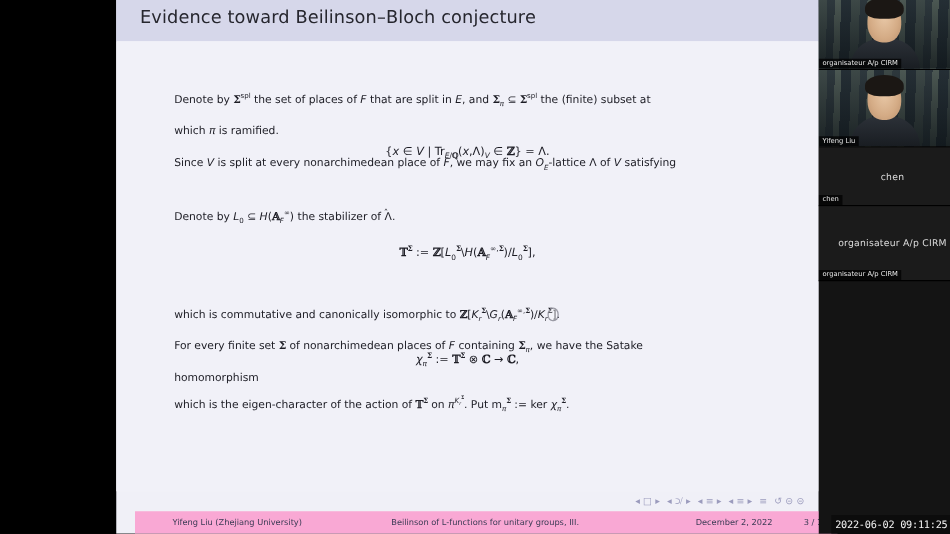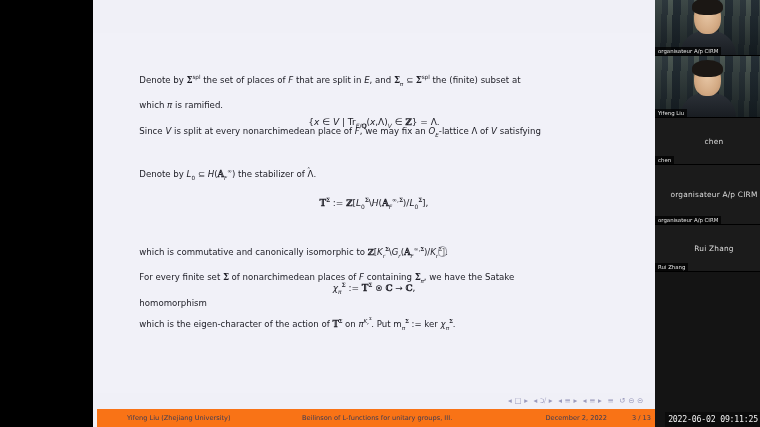--- a/index.html
+++ b/index.html
@@ -70,22 +70,22 @@
   
   .navsyms {
     position: absolute; right: 10px; top: 396px;
     font-size: 7.5px; color: #9b9bbd; letter-spacing: .6px;
     font-family: "DejaVu Sans", sans-serif; white-space: nowrap;
   }
   .navsyms span { margin: 0 1px; }
 
   
   .slide-footer {
-    position: absolute; left: 4px; bottom: 0; width: 100%; height: 18px;
-    background: #f97316; color: #3b3b55;
+    position: absolute; left: 15px; bottom: 0; width: 100%; height: 18px;
+    background: #f9a8d4; color: #3b3b55;
     font-family: "DejaVu Sans", sans-serif; font-size: 6.6px;
   }
   .slide-footer .seg { position: absolute; top: 5px; white-space: nowrap; }
   .f-author { left: 30px; }
   .f-title  { left: 205px; }
   .f-date   { right: 52px; }
   .f-page   { right: 8px; }
 
   
   .rail {
@@ -148,20 +148,23 @@
   }
 </style>
 </head>
 <body>
 
 <div id="app">
 
   <div class="stage">
     <div class="slide">
 
+      <div class="slide-titlebar">
+        <div class="slide-title">Evidence toward Beilinson–Bloch conjecture</div>
+      </div>
 
       <div class="slide-body">
 
         <div class="para" style="top:28px;">
           <span>Denote by <span class="bb">Σ</span><sup>spl</sup> the set of places of <i class="m">F</i> that are split in <i class="m">E</i>, and <span class="bb">Σ</span><sub><i class="m">π</i></sub> ⊆ <span class="bb">Σ</span><sup>spl</sup> the (finite) subset at</span><br>
           <span>which <i class="m">π</i> is ramified.</span><br>
           <span>Since <i class="m">V</i> is split at every nonarchimedean place of <i class="m">F</i>, we may fix an <i class="m">O<sub>E</sub></i>-lattice Λ of <i class="m">V</i> satisfying</span>
         </div>
 
         <div class="eq" style="top:84px;">
@@ -243,23 +246,19 @@
     <div class="tile noVideo" style="height:47px;">
       <div class="centername">chen</div>
       <div class="tile-name">chen</div>
     </div>
 
     <div class="tile noVideo" style="height:60px;">
       <div class="centername">organisateur A/p CIRM</div>
       <div class="tile-name">organisateur A/p CIRM</div>
     </div>
 
-    <div class="tile noVideo" style="height:47px;">
-      <div class="centername">Rui Zhang</div>
-      <div class="tile-name">Rui Zhang</div>
-    </div>
 
 
   </div>
 
   <div class="clock">2022-06-02 09:11:25</div>
 
 </div>
 
 </body></html>

